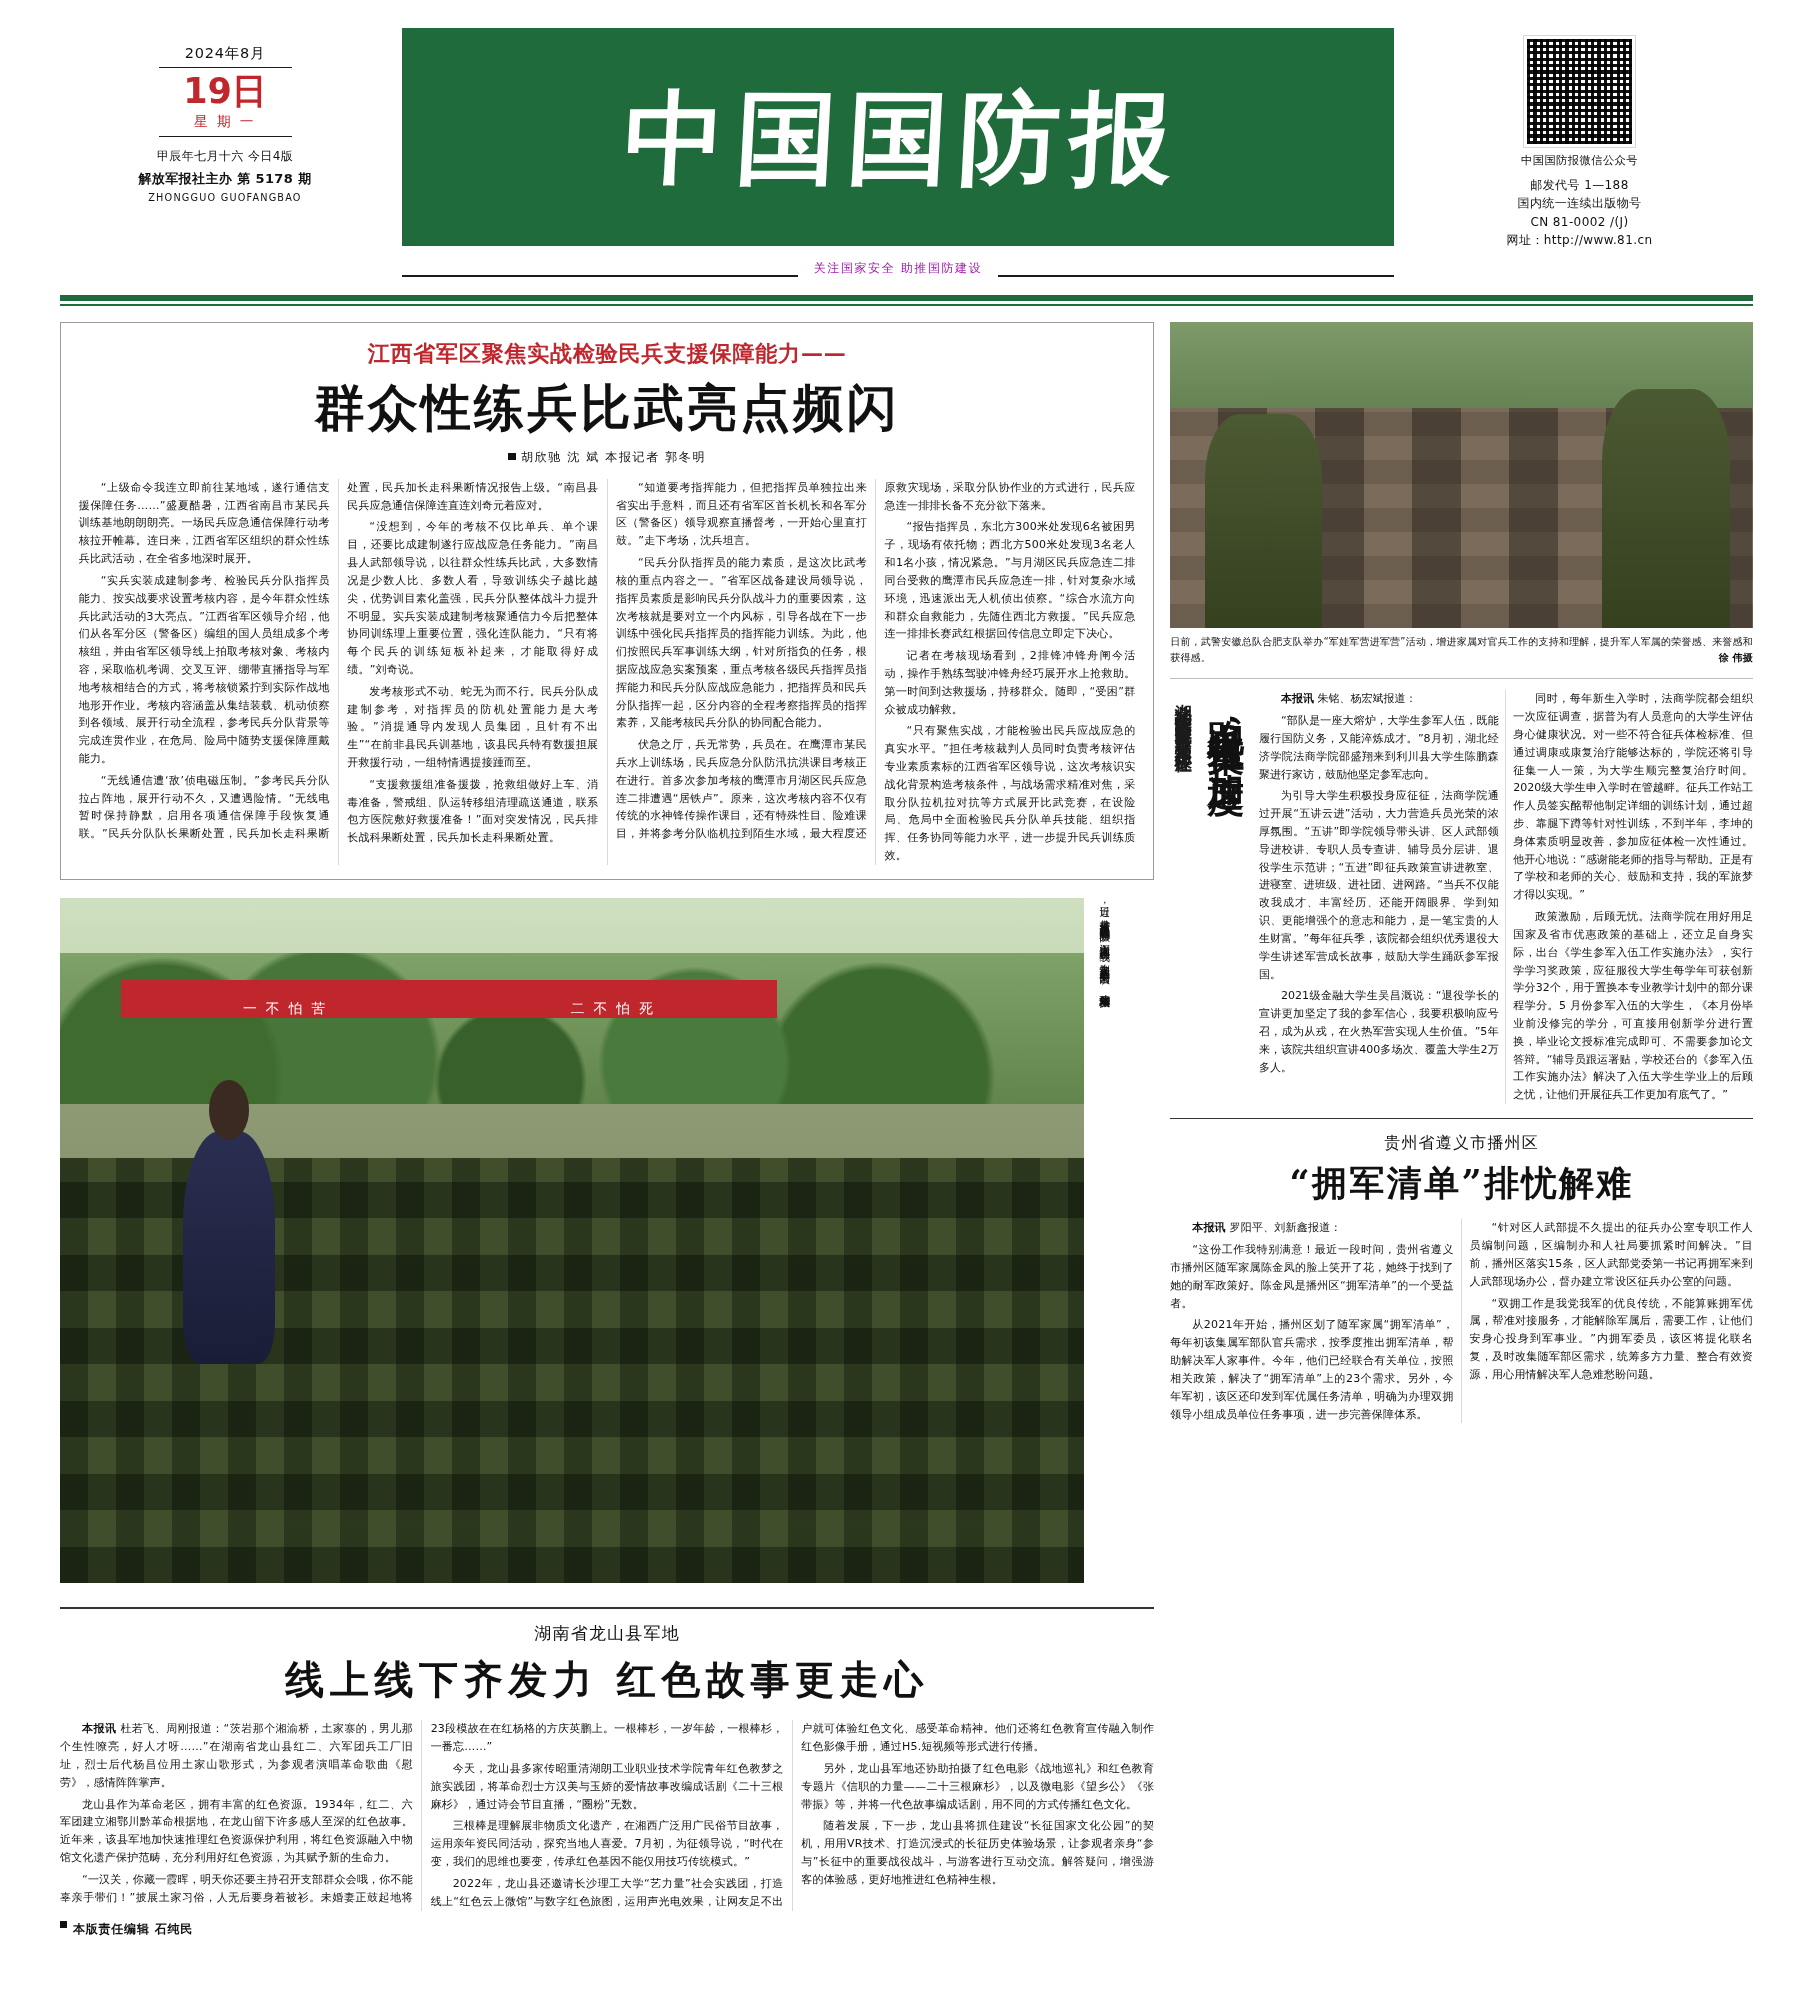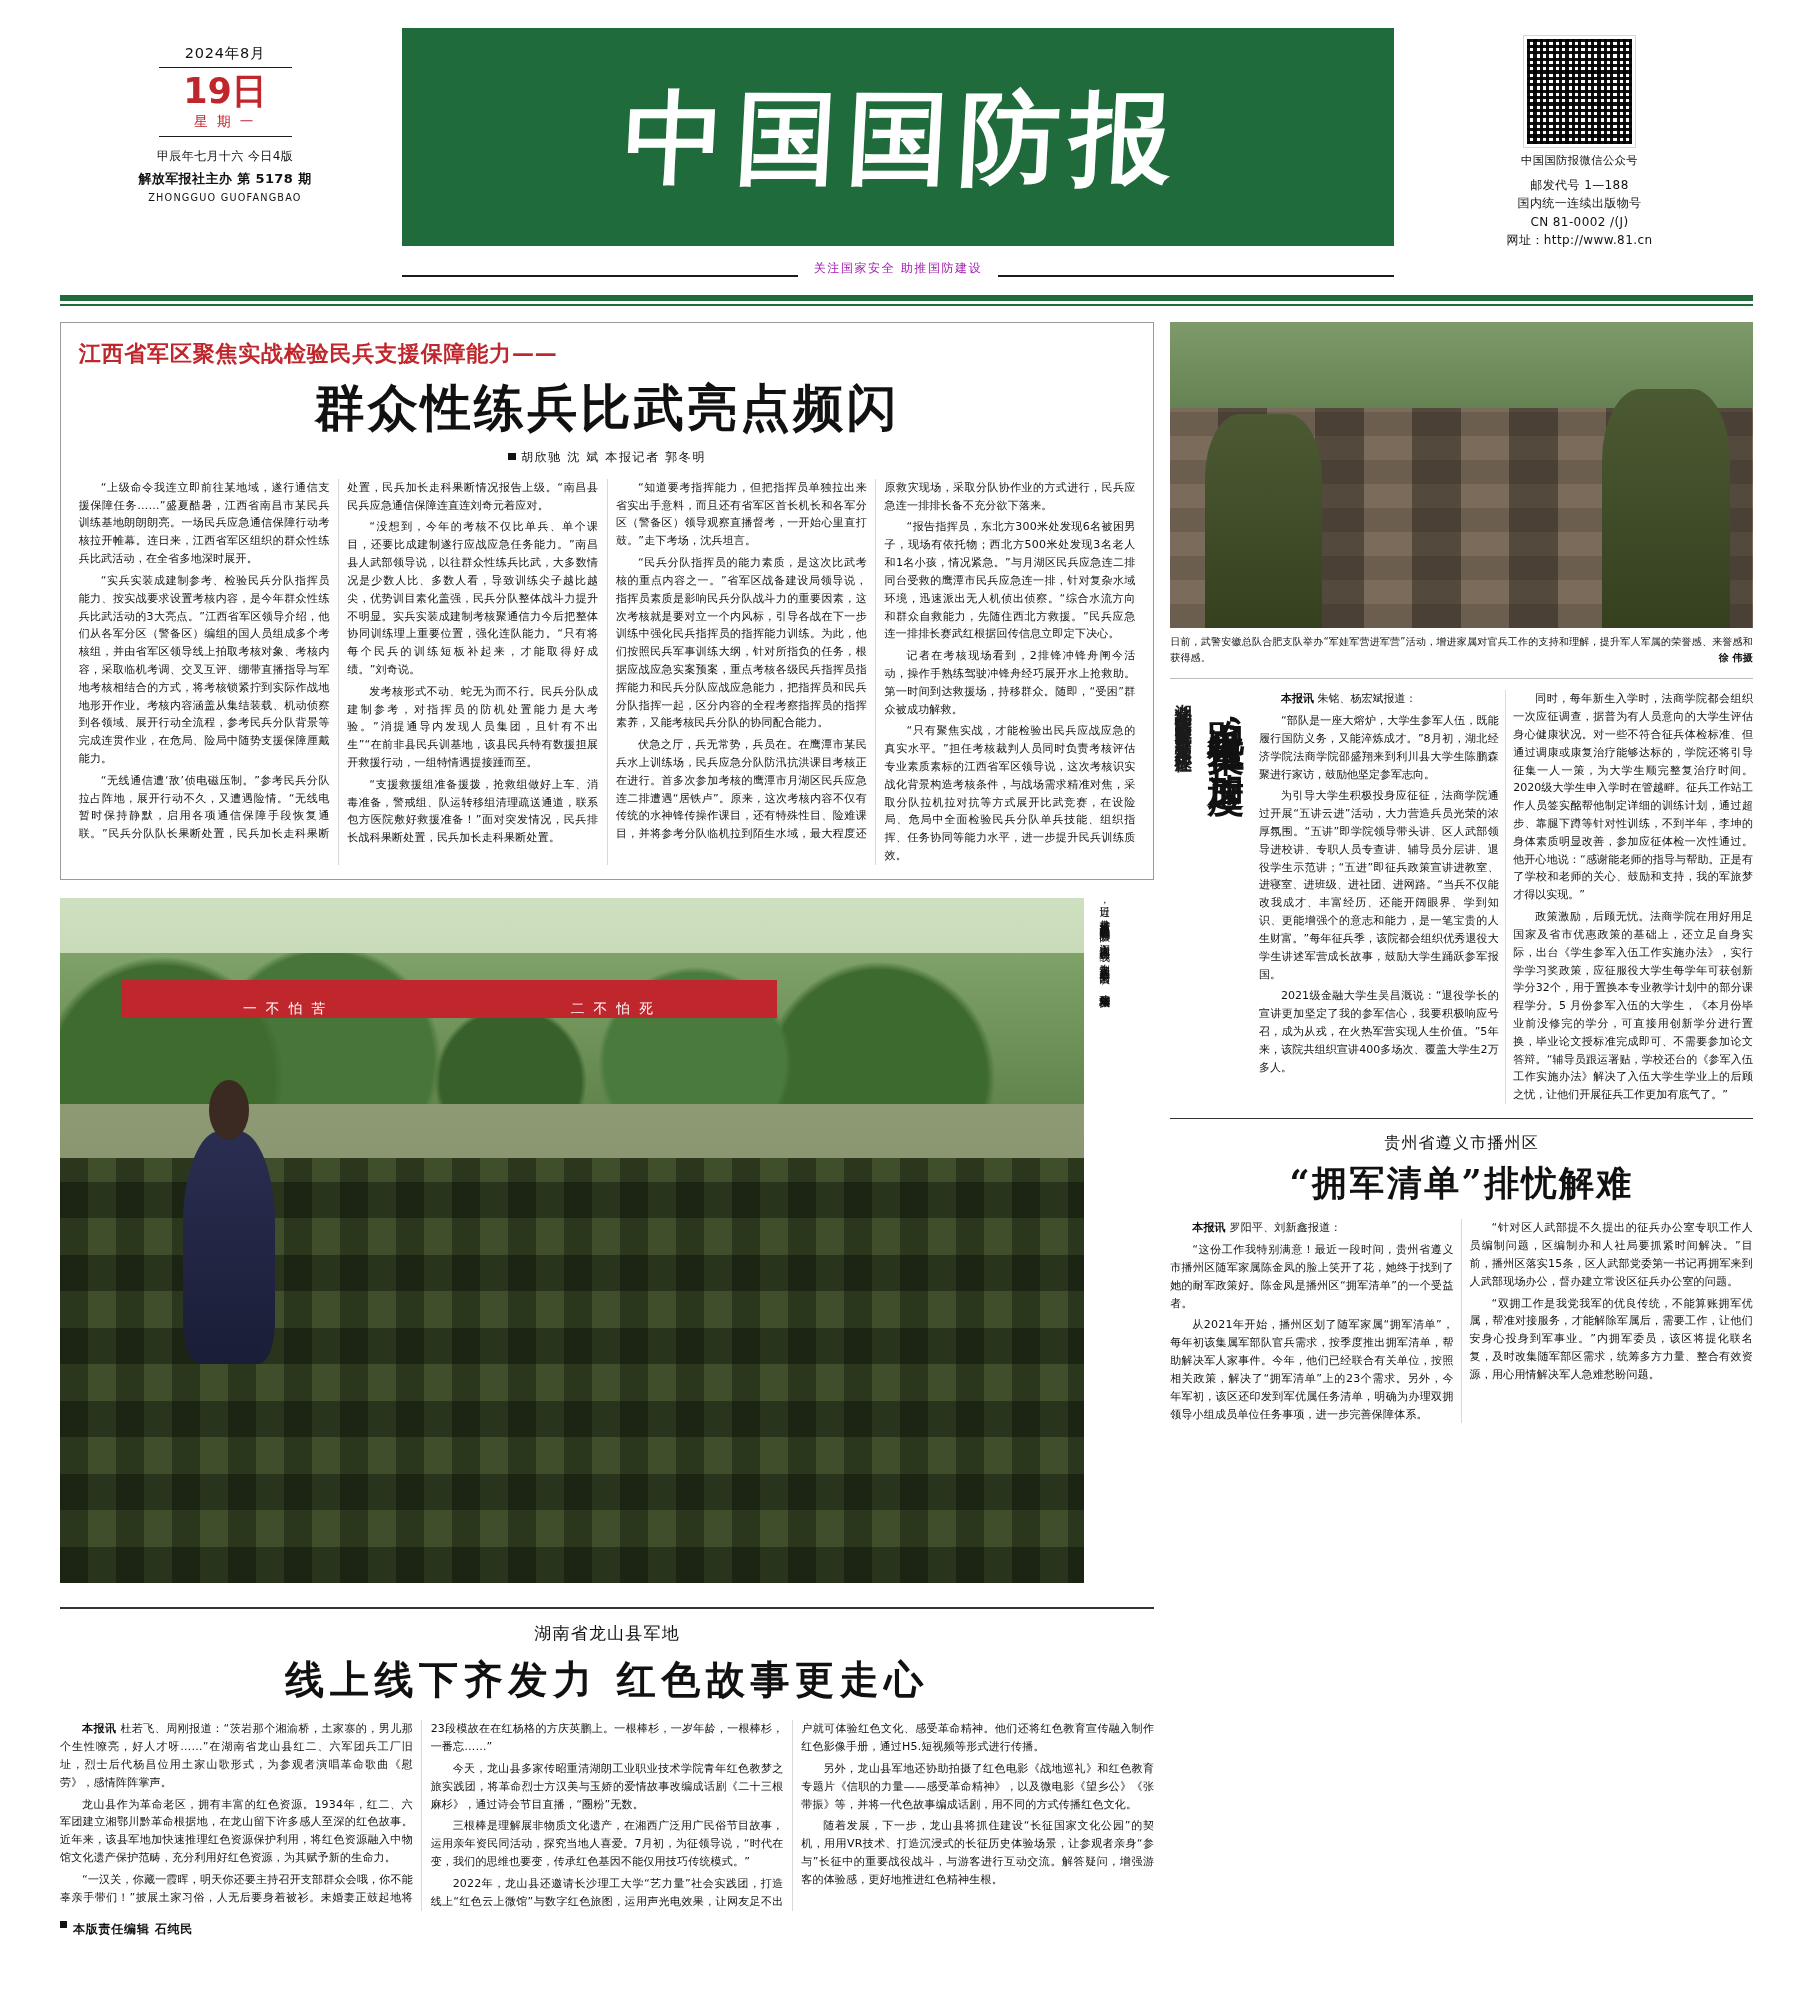--- a/index.html
+++ b/index.html
@@ -171,20 +171,21 @@
   .col-left{width:1104px;}
   .col-right{width:588px;}
 
   
   .lead-box{
     border:1.2px solid #9a9a9a;
     padding:16px 17.7px 14.5px 17.7px;
     box-sizing:border-box;
   }
   .lead-shoulder{
+    text-align:center;
     font-size:22px;
     font-weight:bold;
     color:#c0272d;
     letter-spacing:0.8px;
     margin-bottom:8.9px;
   }
   .lead-head{
     text-align:center;
     font-family:"DejaVu Serif","Liberation Serif",serif;
     font-size:50px;
@@ -467,21 +468,21 @@
       <div>
         <div class="sub-kicker">湖南省龙山县军地</div>
         <div class="sub-head">线上线下齐发力  红色故事更走心</div>
         <div class="cols3">
           <p><span class="lead-in">本报讯</span> <span>杜若飞、周刚报道：“茨岩那个湘渝桥，土家寨的，男儿那个生性嘹亮，好人才呀……”在湖南省龙山县红二、六军团兵工厂旧址，烈士后代杨昌位用土家山歌形式，为参观者演唱革命歌曲《慰劳》，感情阵阵掌声。</span></p>
           <p>龙山县作为革命老区，拥有丰富的红色资源。1934年，红二、六军团建立湘鄂川黔革命根据地，在龙山留下许多感人至深的红色故事。近年来，该县军地加快速推理红色资源保护利用，将红色资源融入中物馆文化遗产保护范畴，充分利用好红色资源，为其赋予新的生命力。</p>
           <p>“一汉关，你藏一霞晖，明天你还要主持召开支部群众会哦，你不能辜亲手带们！”披展土家习俗，人无后要身着被衫。未婚妻正鼓起地将23段模故在在红杨格的方庆英鹏上。一根棒杉，一岁年龄，一根棒杉，一番忘……”</p>
           <p>今天，龙山县多家传昭重清湖朗工业职业技术学院青年红色教梦之旅实践团，将革命烈士方汉美与玉娇的爱情故事改编成话剧《二十三根麻杉》，通过诗会节目直播，“圈粉”无数。</p>
           <p>三根棒是理解展非物质文化遗产，在湘西广泛用广民俗节目故事，运用亲年资民同活动，探究当地人喜爱。7月初，为征领导说，“时代在变，我们的思维也要变，传承红色基因不能仅用技巧传统模式。”</p>
           <p>2022年，龙山县还邀请长沙理工大学“艺力量”社会实践团，打造线上“红色云上微馆”与数字红色旅图，运用声光电效果，让网友足不出户就可体验红色文化、感受革命精神。他们还将红色教育宣传融入制作红色影像手册，通过H5.短视频等形式进行传播。</p>
-          <p>另外，龙山县军地还协助拍摄了红色电影《战地巡礼》和红色教育专题片《信职的力量——感受革命精神》，以及微电影《望乡公》《张带振》等，并将一代色故事编成话剧，用不同的方式传播红色文化。</p>
+          <p>另外，龙山县军地还协助拍摄了红色电影《战地巡礼》和红色教育专题片《信职的力量——二十三根麻杉》，以及微电影《望乡公》《张带振》等，并将一代色故事编成话剧，用不同的方式传播红色文化。</p>
           <p>随着发展，下一步，龙山县将抓住建设“长征国家文化公园”的契机，用用VR技术、打造沉浸式的长征历史体验场景，让参观者亲身“参与”长征中的重要战役战斗，与游客进行互动交流。解答疑问，增强游客的体验感，更好地推进红色精神生根。</p>
         </div>
         <div class="editor-line">
           <span class="sq"></span>
           <span>本版责任编辑  石纯民</span>
         </div>
       </div>
     </div>
 
     <div class="col-right">

